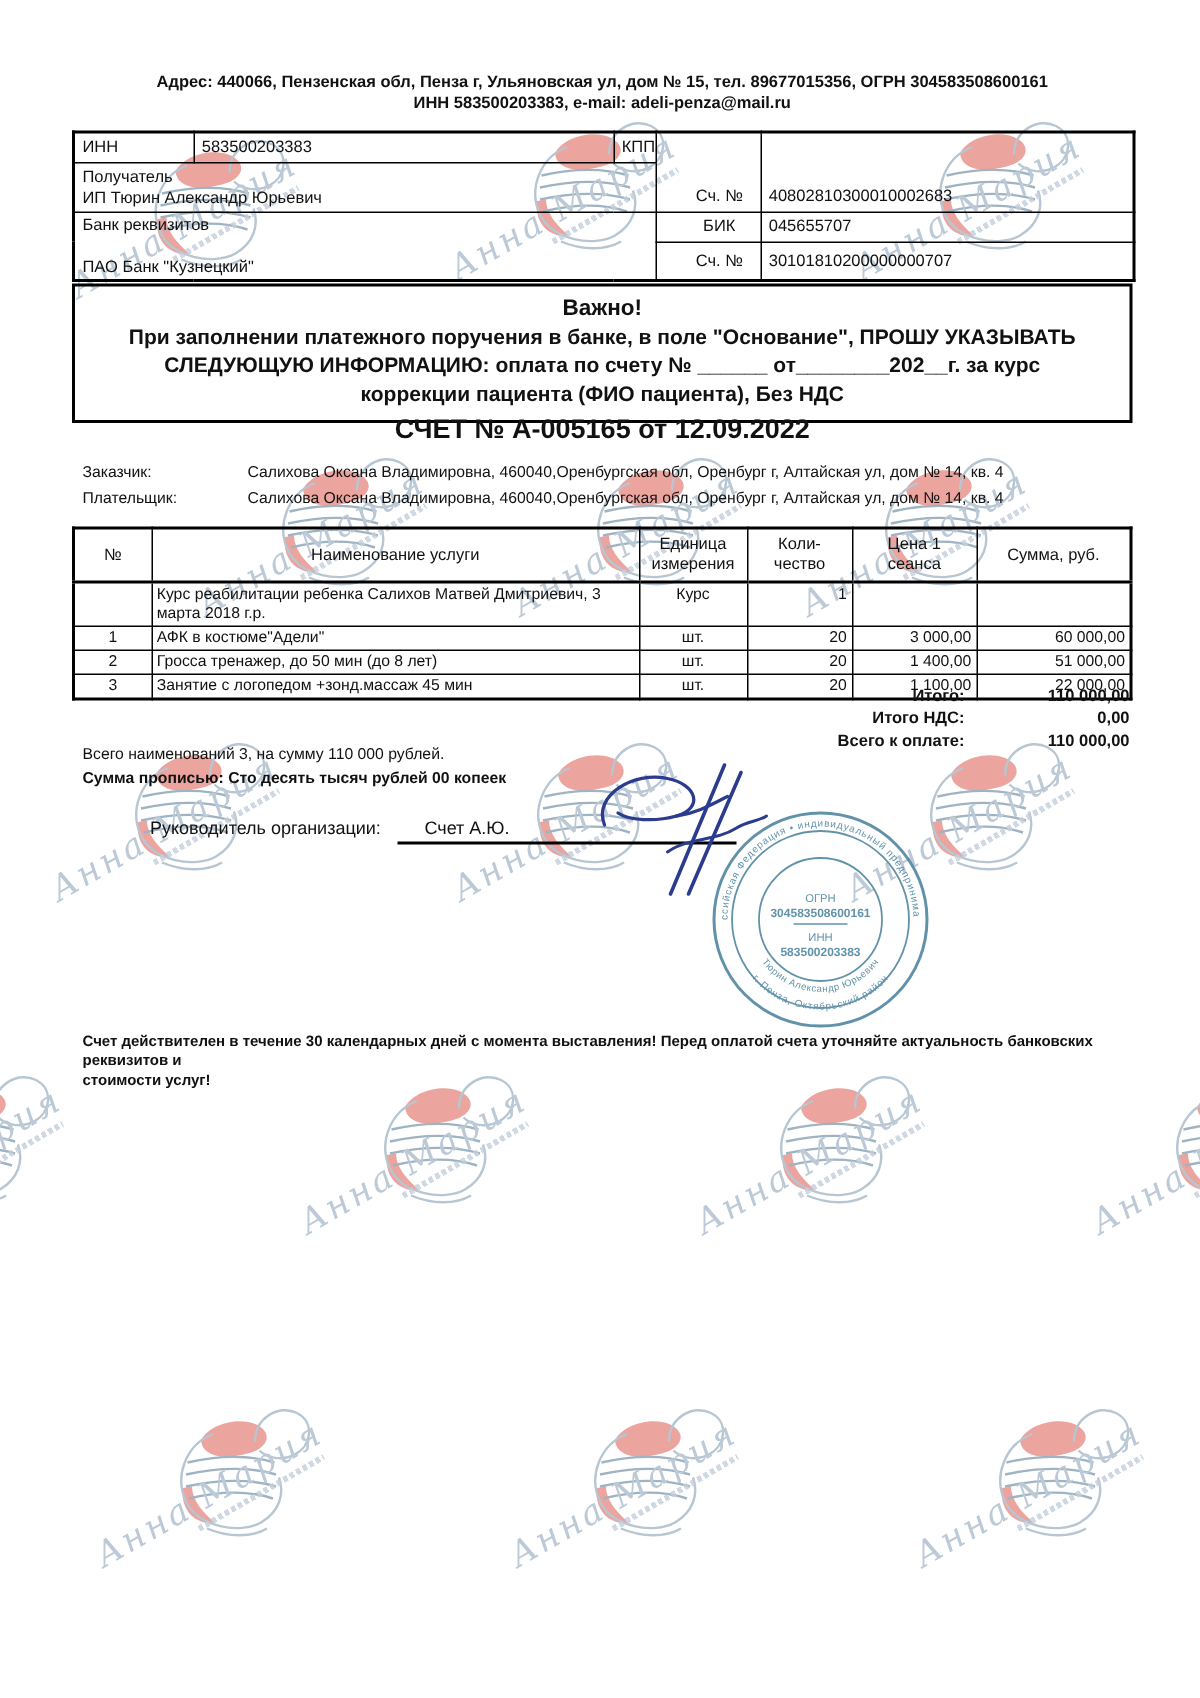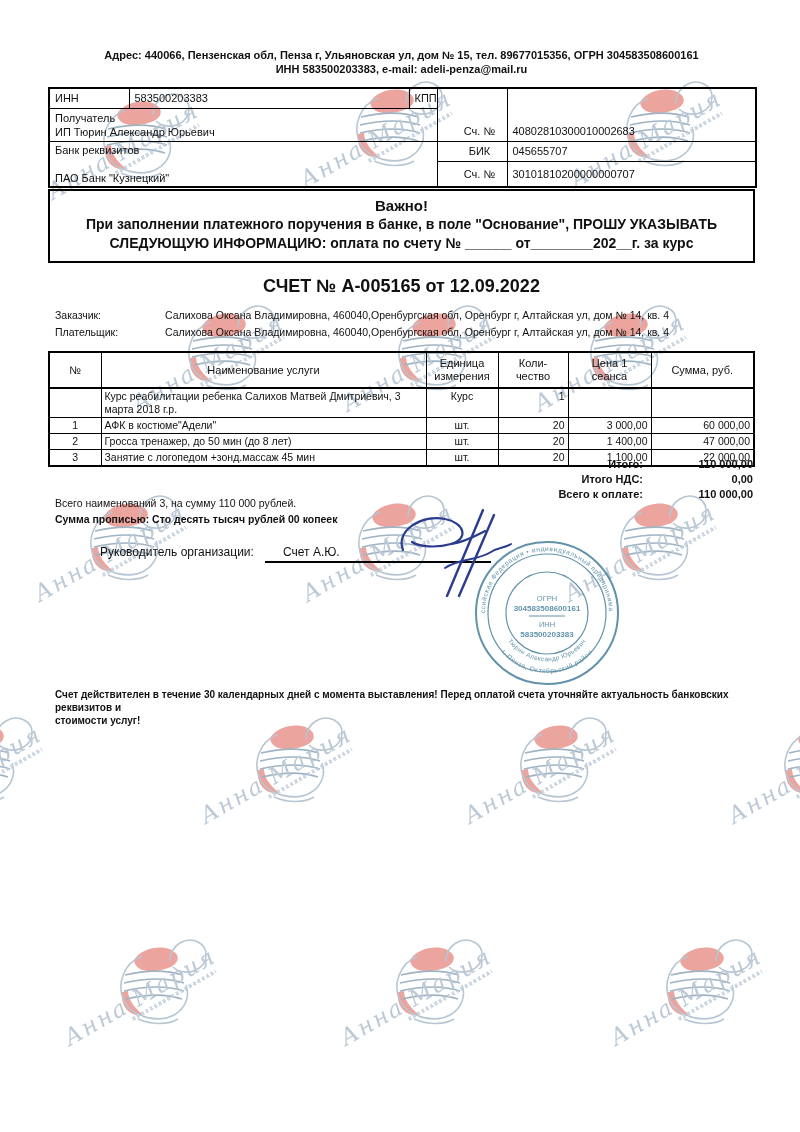--- a/index.html
+++ b/index.html
@@ -393,20 +393,21 @@
         <td class="center">Сч. №</td>
         <td>30101810200000000707</td>
       </tr>
     </tbody>
       </table>
 
     <div class="notice">
       <div class="notice-title">Важно!</div>
       <div class="notice-line">При заполнении платежного поручения в банке, в поле "Основание", ПРОШУ УКАЗЫВАТЬ</div>
       <div class="notice-line">СЛЕДУЮЩУЮ ИНФОРМАЦИЮ: оплата по счету № ______ от________202__г. за курс</div>
+      <div class="notice-line">коррекции пациента (ФИО пациента), Без НДС</div>
     </div>
 
     <div class="doc-title">СЧЕТ № А-005165 от 12.09.2022</div>
 
     <div class="parties">
       <div class="party-row">
         <span class="party-label">Заказчик:</span>
         <span>Салихова Оксана Владимировна, 460040,Оренбургская обл, Оренбург г, Алтайская ул, дом № 14, кв. 4</span>
       </div>
       <div class="party-row">
@@ -451,21 +452,21 @@
         <td class="c-right">20</td>
         <td class="c-right">3 000,00</td>
         <td class="c-right">60 000,00</td>
       </tr>
       <tr style="height:16px">
         <td class="c-center">2</td>
         <td>Гросса тренажер, до 50 мин (до 8 лет)</td>
         <td class="c-center">шт.</td>
         <td class="c-right">20</td>
         <td class="c-right">1 400,00</td>
-        <td class="c-right">47 000,00</td>
+        <td class="c-right">51 000,00</td>
       </tr>
       <tr style="height:16px">
         <td class="c-center">3</td>
         <td>Занятие с логопедом +зонд.массаж 45 мин</td>
         <td class="c-center">шт.</td>
         <td class="c-right">20</td>
         <td class="c-right">1 100,00</td>
         <td class="c-right">22 000,00</td>
       </tr>
     </tbody>

